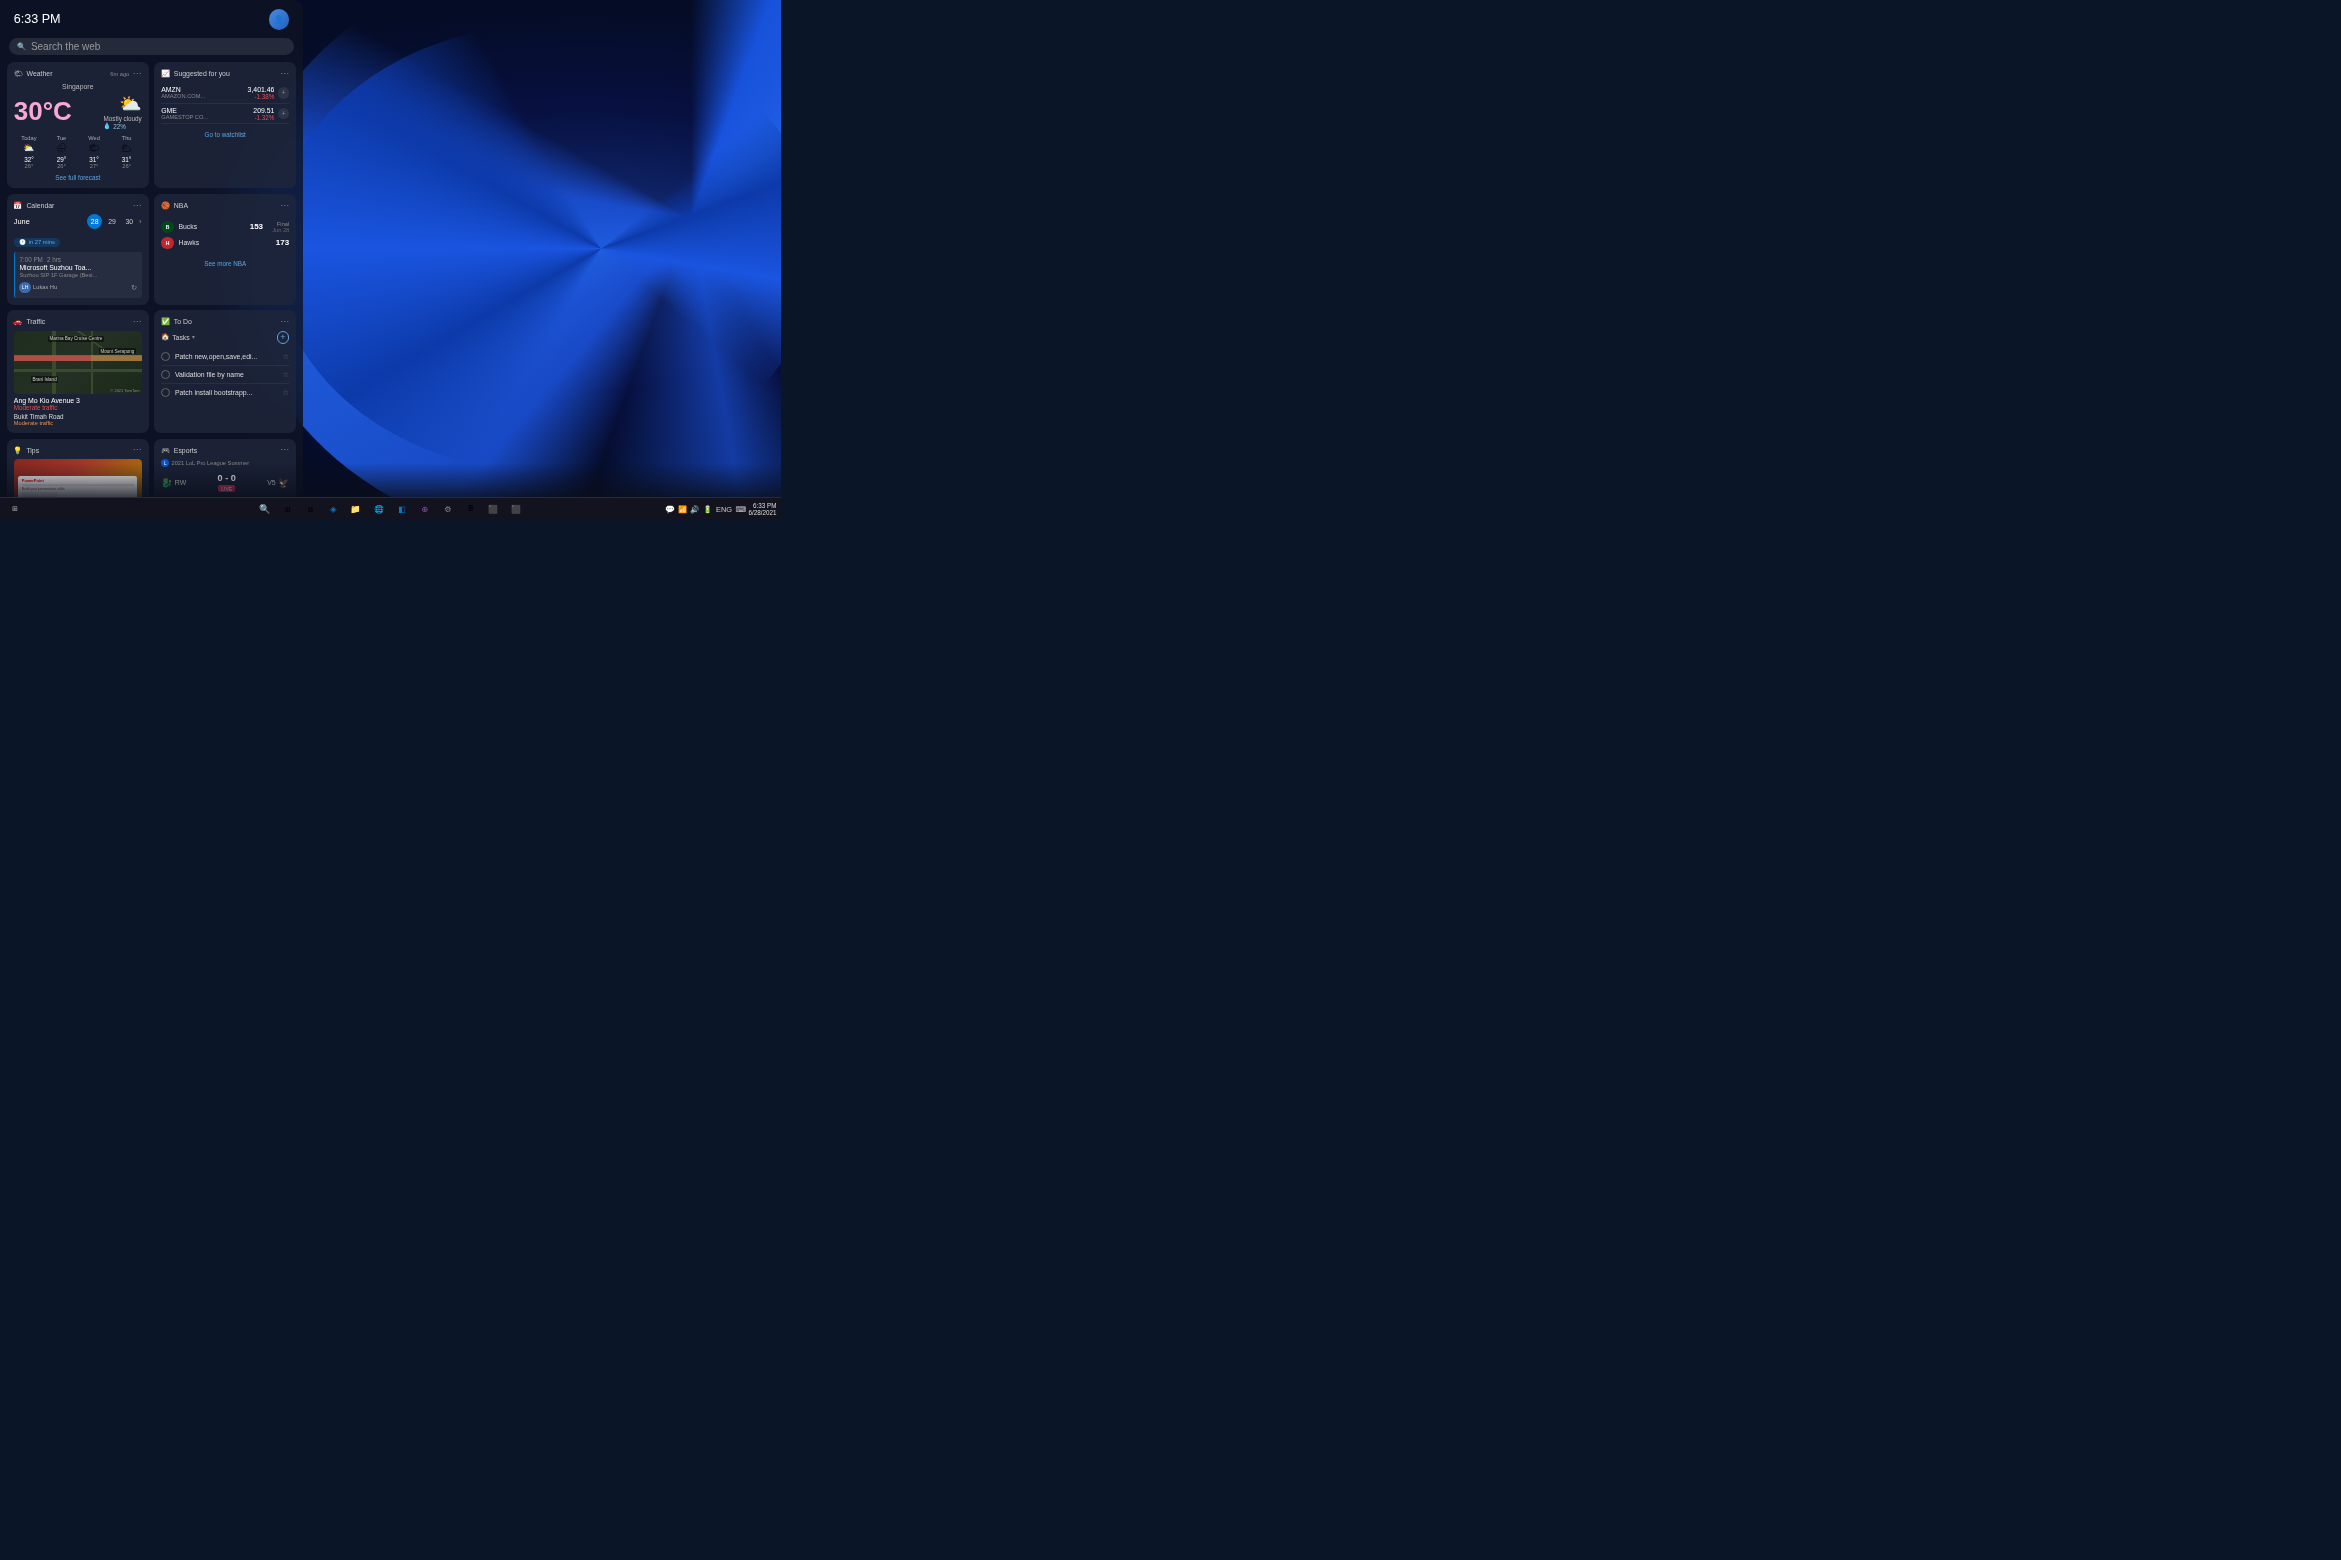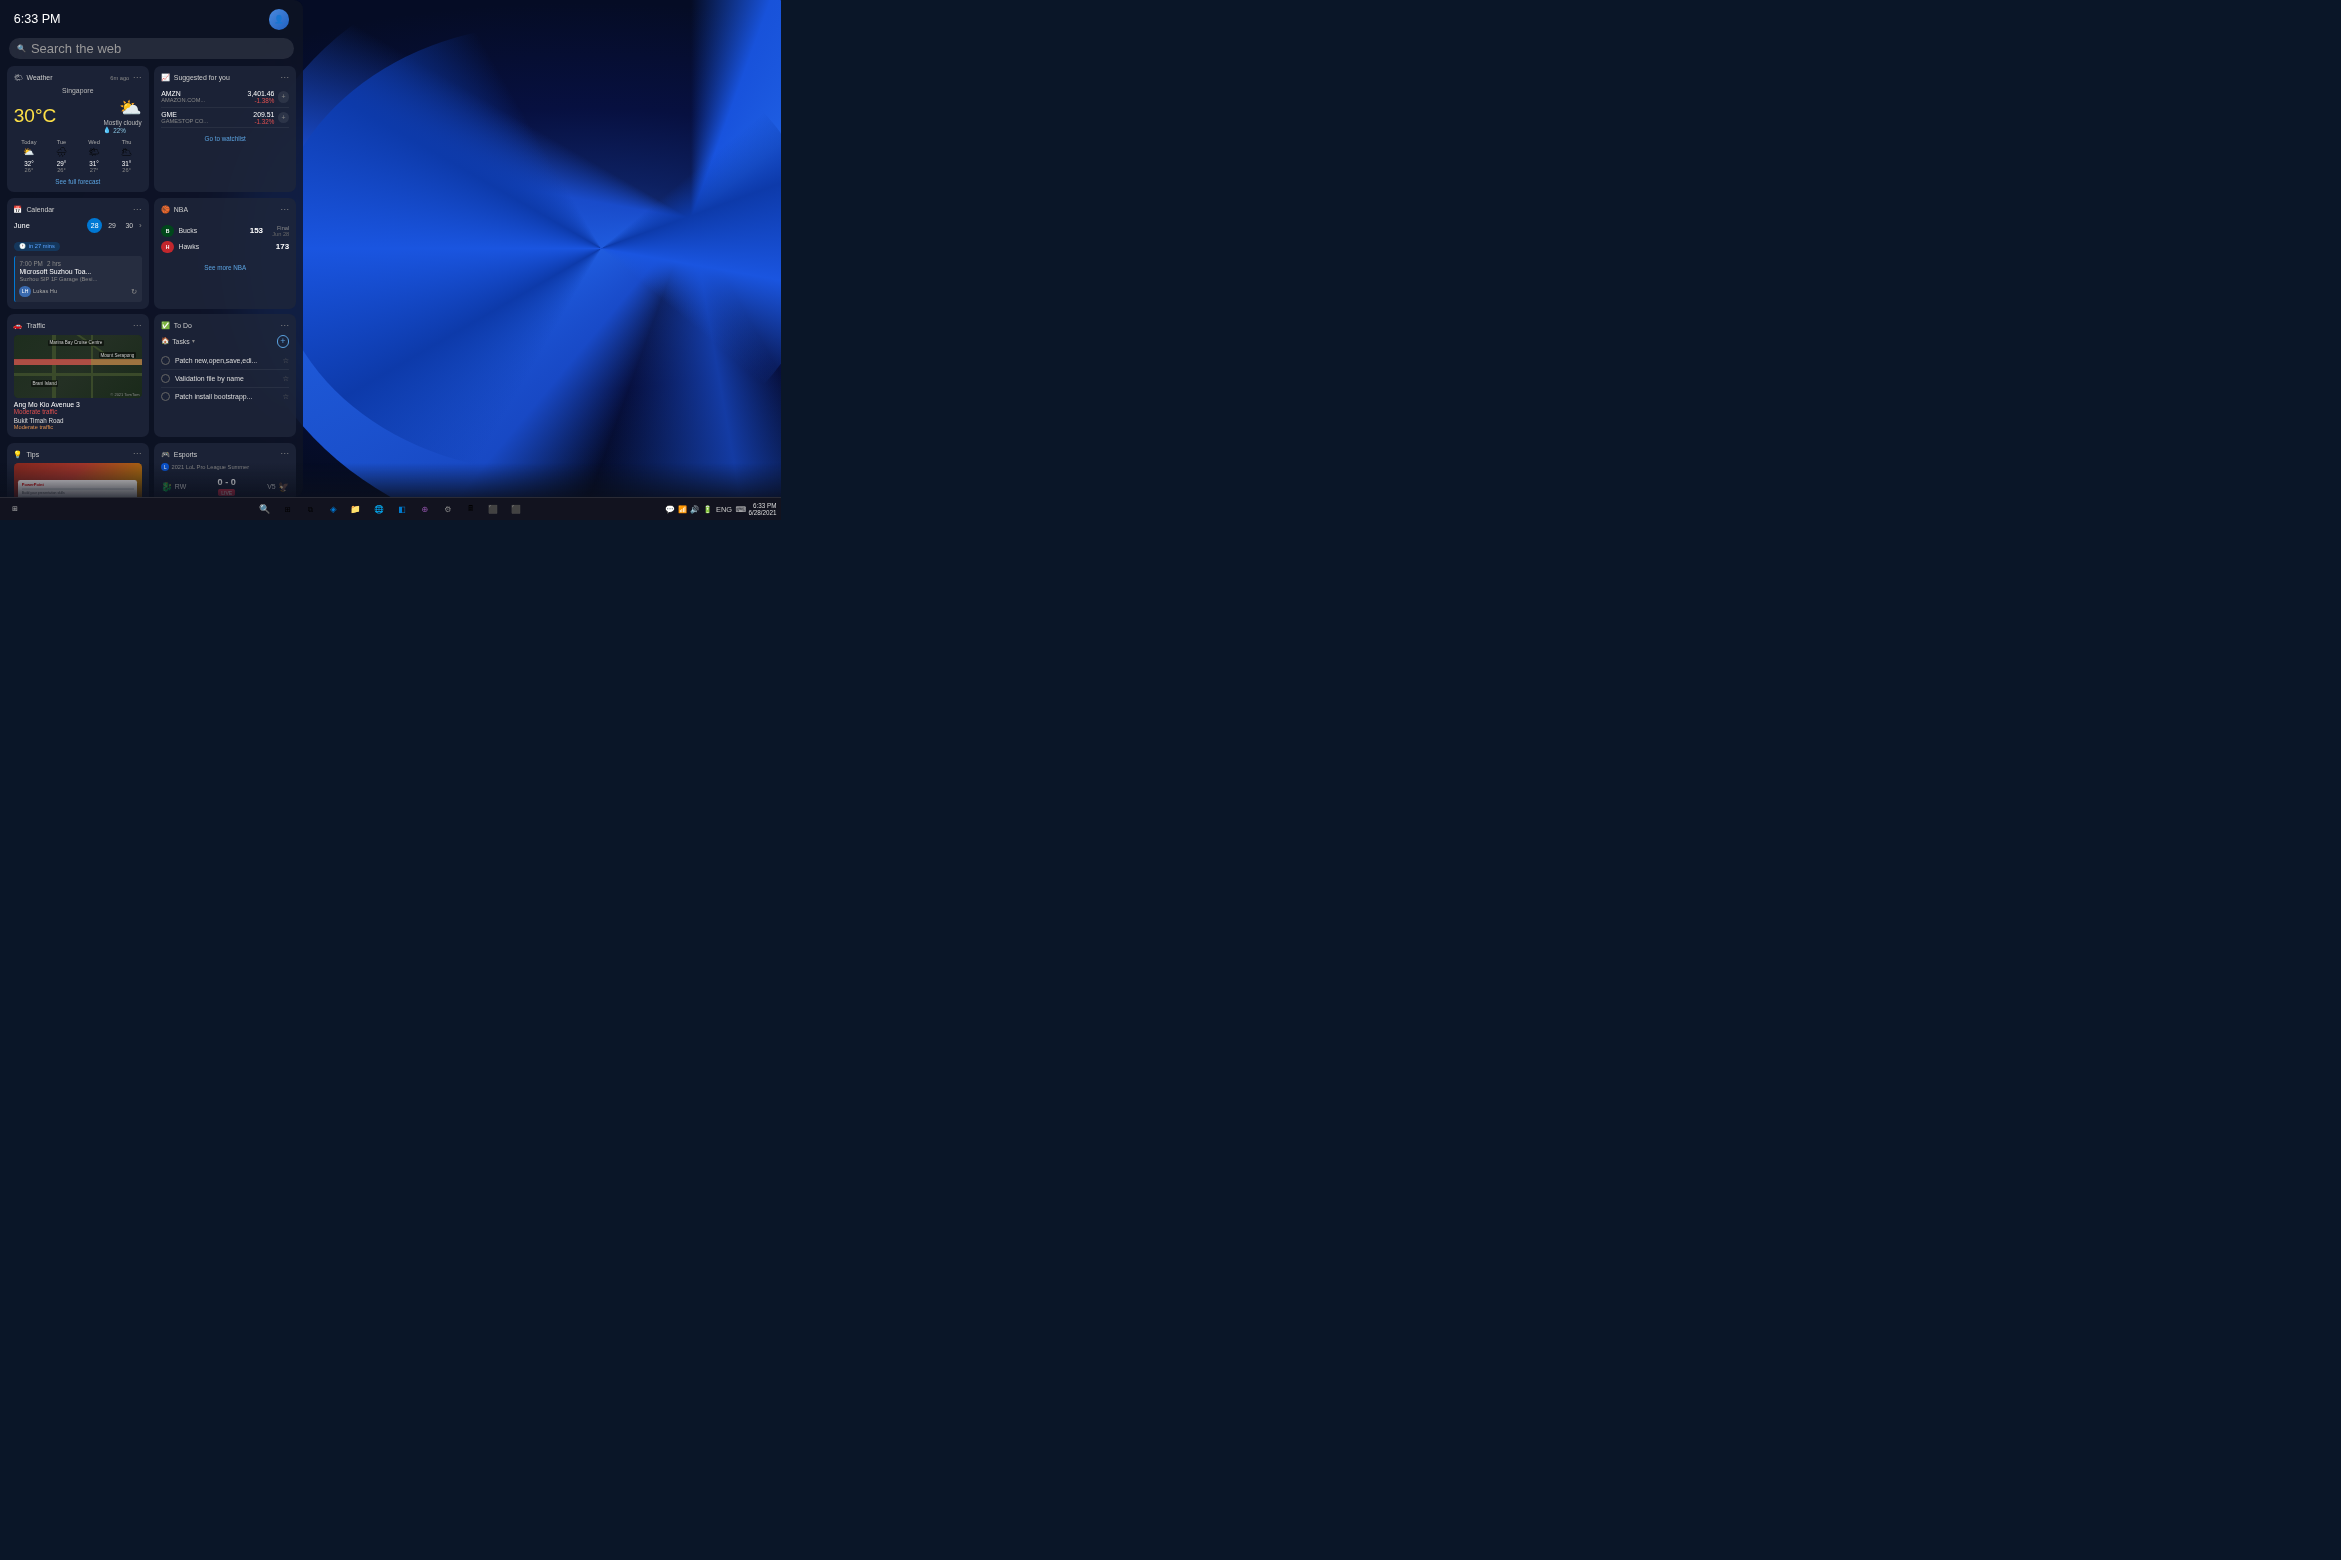--- a/index.html
+++ b/index.html
@@ -169,21 +169,21 @@
       display: flex;
       align-items: center;
       padding: 3.4px 8px;
       gap: 4.6px;
     }
     .search-bar input {
       background: transparent;
       border: none;
       outline: none;
       color: #ddd;
-      font-size: 13px;
+      font-size: 10px;
       width: 100%;
     }
     .search-bar input::placeholder { color: #999; }
     .search-icon-svg { color: #aaa; font-size: 7.4px; }
 
     
     .widgets-grid {
       display: grid;
       grid-template-columns: 1fr 1fr;
       gap: 5.7px;
@@ -223,23 +223,23 @@
       text-align: center;
       margin-bottom: 3.4px;
     }
     .weather-main {
       display: flex;
       align-items: center;
       justify-content: space-between;
       margin-bottom: 4.6px;
     }
     .weather-temp {
-      font-size: 19px;
-      color: #fde047;
-      font-weight: 400;
+      font-size: 26px;
+      color: #f9a8d4;
+      font-weight: 700;
     }
     .weather-desc {
       text-align: right;
       font-size: 6.3px;
       color: #bbb;
     }
     .weather-icon-big { font-size: 18.3px; }
     .weather-humidity {
       font-size: 6.3px;
       color: #89c4e1;

